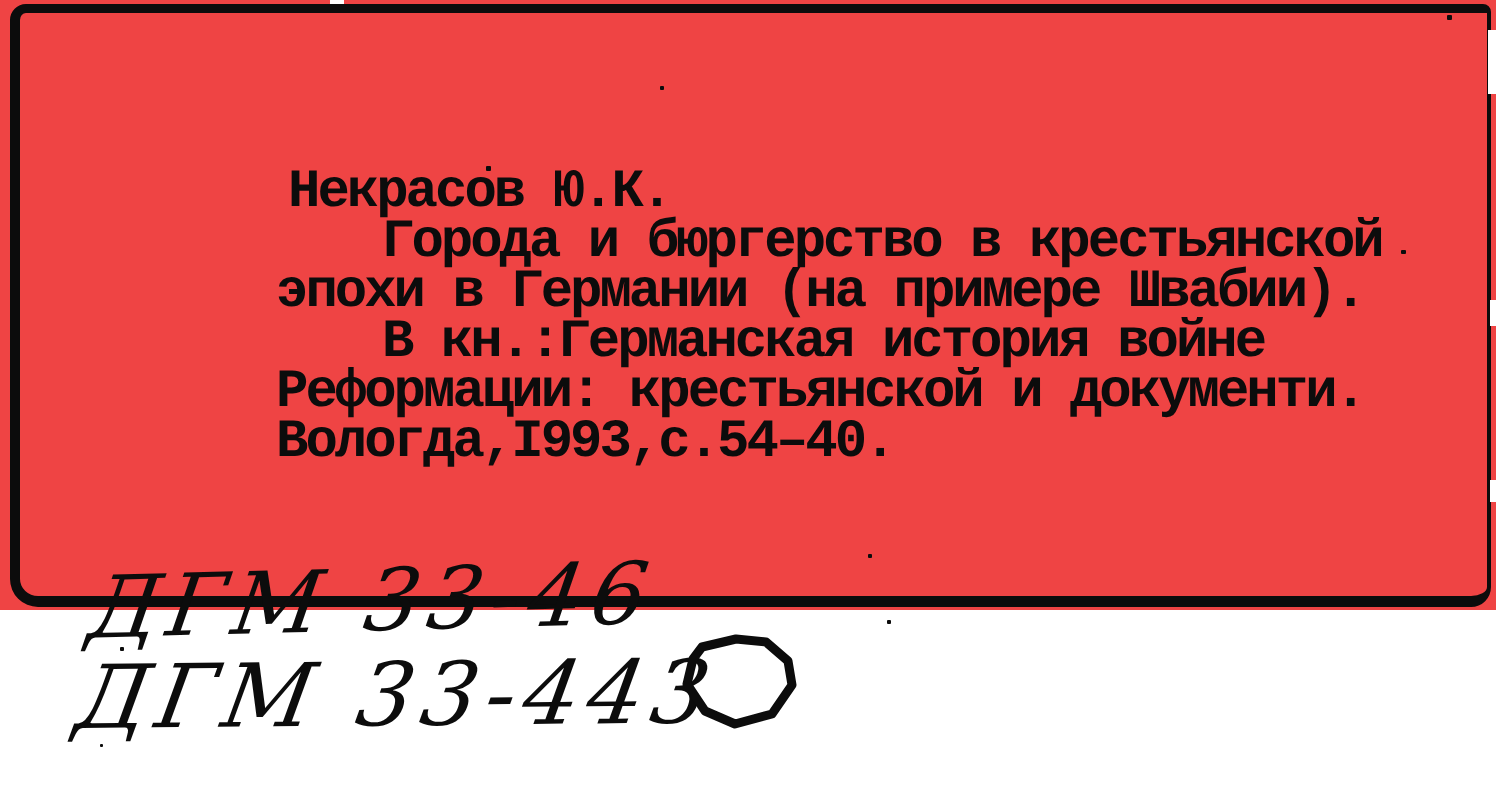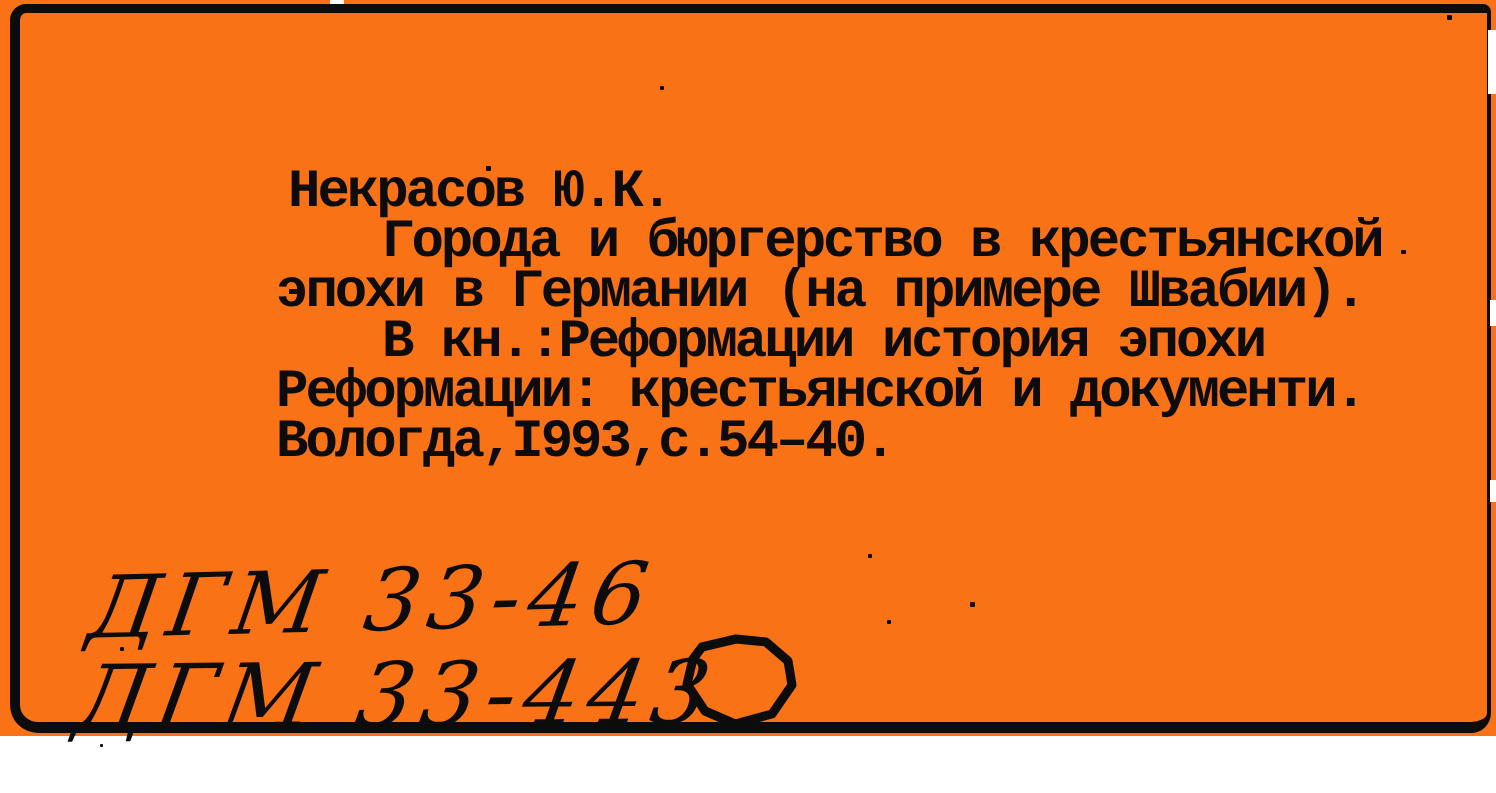--- a/index.html
+++ b/index.html
@@ -4,22 +4,22 @@
 <style>
   html, body {
     margin: 0; padding: 0;
     width: 1496px; height: 793px;
     background: #ffffff;
     font-family: "Liberation Sans", sans-serif;
     overflow: hidden;
   }
   .scan {
     position: relative;
-    width: 1496px; height: 736px;
-    background: #f97316;
+    width: 1496px; height: 610px;
+    background: #ef4444;
     color: #0c0c0c;
   }
   
   .frame {
     position: absolute;
     top: 4px; left: 10px; right: 5px; bottom: 3px;
     border: 9px solid #0c0c0c;
     border-left-width: 10px;
     border-bottom-width: 11px;
     border-right-width: 4px;
@@ -98,21 +98,21 @@
   <div class="frame"></div>
   <div class="nick nick-r1"></div>
   <div class="nick nick-r2"></div>
   <div class="nick nick-r3"></div>
   <div class="nick nick-t1"></div>
 
   <div class="typed">
     <div class="tline first">Некрасов Ю.К.</div>
     <div class="tline ind">Города и бюргерство в крестьянской</div>
     <div class="tline">эпохи в Германии (на примере Швабии).</div>
-    <div class="tline ind">В кн.:Реформации история эпохи</div>
+    <div class="tline ind">В кн.:Германская история войне</div>
     <div class="tline">Реформации: крестьянской и документи.</div>
     <div class="tline">Вологда,I993,с.54–40.</div>
   </div>
 
   <div class="handwriting">
     <div class="cn cn1">ДГМ 33-46</div>
     <div class="cn cn2">ДГМ 33-443</div>
   </div>
 
   <svg class="stamp" viewBox="0 0 126 102" xmlns="http://www.w3.org/2000/svg">

